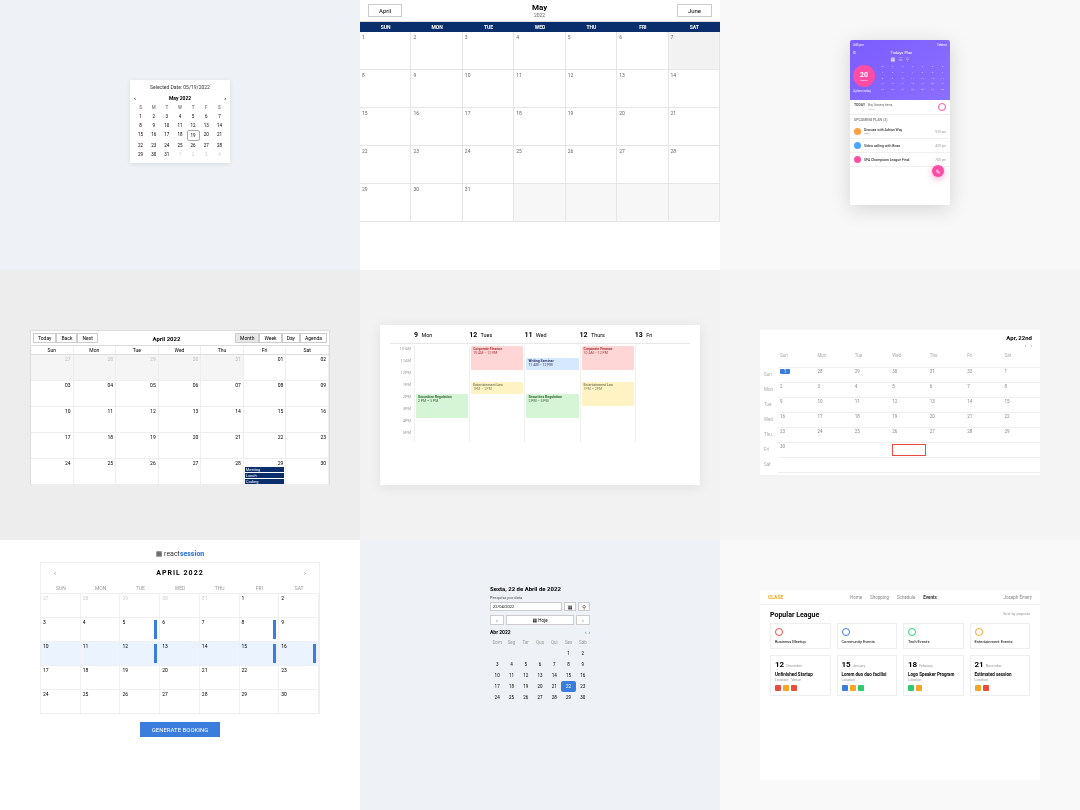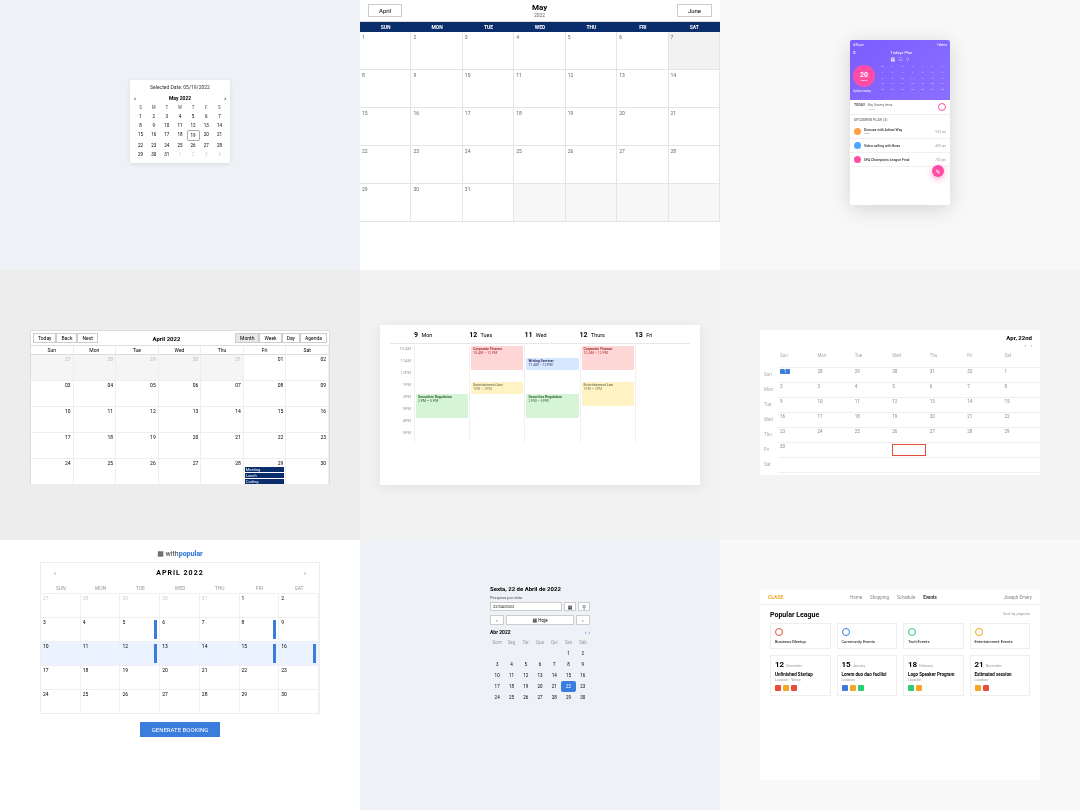--- a/index.html
+++ b/index.html
@@ -588,21 +588,21 @@
         <div class="yg-cell"></div>
         <div class="yg-cell"></div>
         <div class="yg-cell"></div>
       </div>
   </div>
 </div>
 
 <div class="cell c7">
   <div class="rc-logo">
     <span>▦</span>
-    <span>with</span><b>popular</b>
+    <span>react</span><b>session</b>
   </div>
   <div class="rc">
     <div class="rc-hd">
       <span class="rc-nav">‹</span>
       <span class="rc-t">APRIL 2022</span>
       <span class="rc-nav">›</span>
     </div>
     <div class="rc-dw" id="rcdw">
         <span>SUN</span>
         <span>MON</span>

